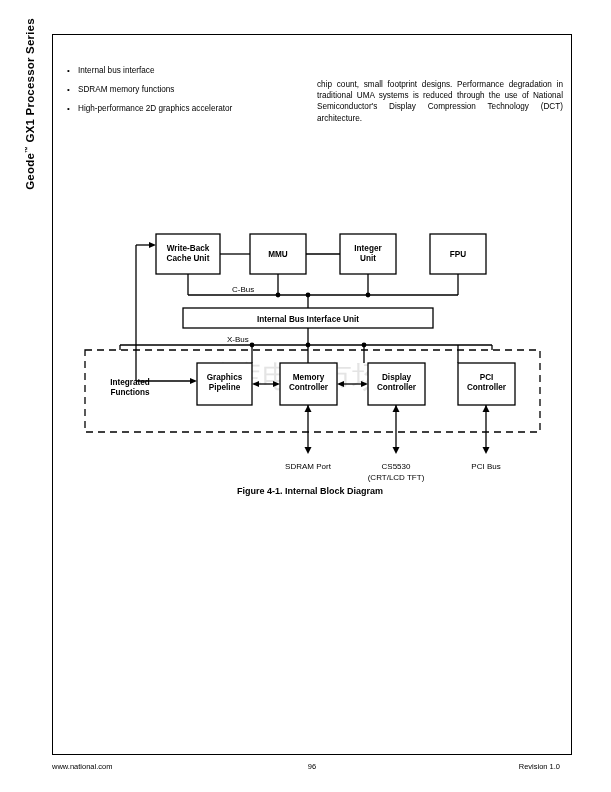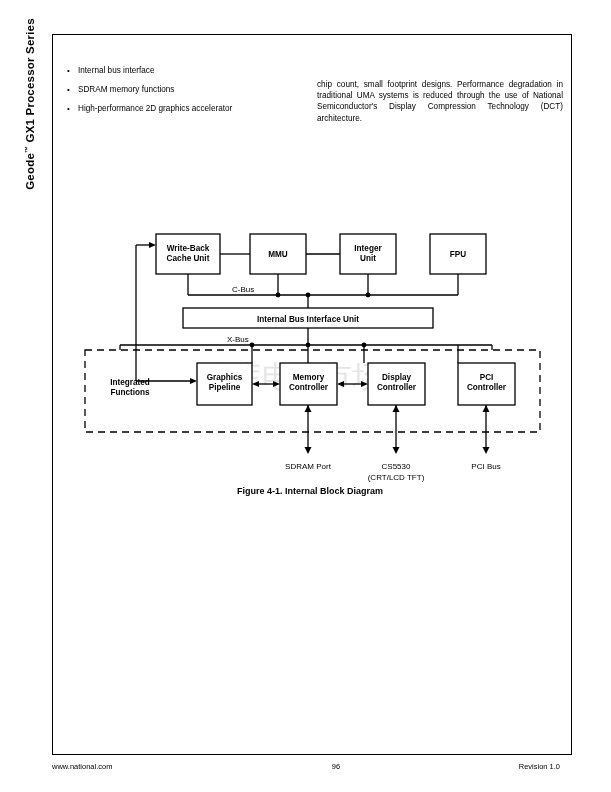--- a/index.html
+++ b/index.html
@@ -136,21 +136,21 @@
   
   #footer {
     position: absolute;
     left: 52px;
     top: 762px;
     width: 520px;
     font-size: 7.5px;
     color: #000;
   }
   #footer .f-left   { position: absolute; left: 0; }
-  #footer .f-center { position: absolute; left: 0; width: 520px; text-align: center; padding-left: 24px; }
+  #footer .f-center { position: absolute; left: 0; width: 520px; text-align: center; }
   #footer .f-right  { position: absolute; right: 12px; }
 </style>
 </head>
 <body>
 
 <div id="page">
 
   <div id="side-tab">
     <span>Geode<sup>™</sup> GX1 Processor Series</span>
   </div>

